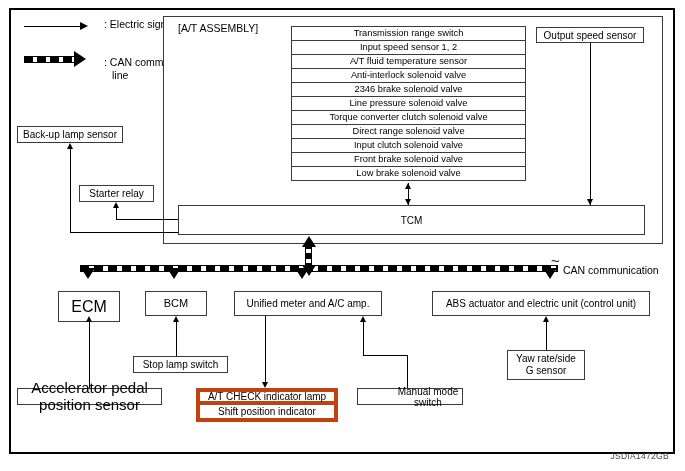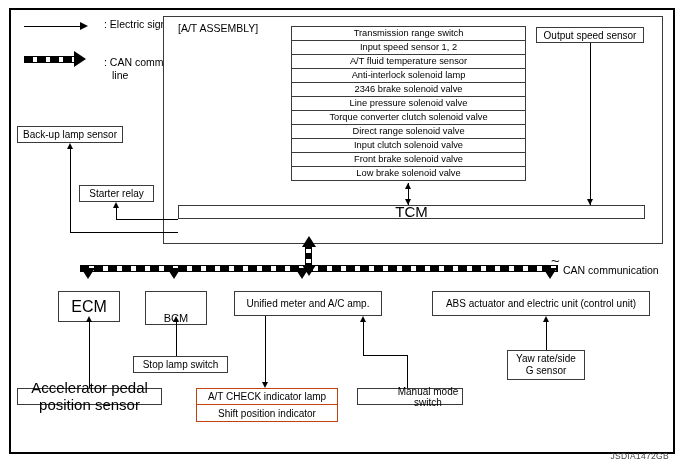--- a/index.html
+++ b/index.html
@@ -59,21 +59,21 @@
   .lg-dash{position:absolute;left:0;top:21px;width:50px;height:7px;
     background-image:linear-gradient(to right,#000 0 9px,#fff 9px 13px);
     background-size:13px 100%;border-top:1px solid #000;border-bottom:1px solid #000;box-sizing:border-box;}
   .lg-dash-arrow{position:absolute;left:50px;top:16px;border-top:8px solid transparent;
             border-bottom:8px solid transparent;border-left:12px solid #000;}
 
   .canlabel{position:absolute;font-size:10.5px;color:#000;white-space:nowrap;}
   .curl{position:absolute;font-size:15px;color:#000;line-height:1;}
 
   .twostack{position:absolute;box-sizing:border-box;}
-  .twostack > div{border:1px solid #c2410c;box-sizing:border-box;background:#fff;
+  .twostack > div{border:4px solid #c2410c;box-sizing:border-box;background:#fff;
       display:flex;align-items:center;justify-content:center;font-size:10px;height:17px;}
   .twostack > div + div{border-top:none;}
 
   .watermark{position:absolute;right:16px;bottom:10px;font-size:8.5px;color:#444;letter-spacing:.3px;}
 </style>
 </head>
 <body>
 
 <div id="page">
 
@@ -93,41 +93,41 @@
     </div>
   </div>
 
   <div class="assembly"></div>
   <div class="assembly-label">[A/T ASSEMBLY]</div>
 
   <div class="ctable" id="ctable">
       <div class="crow">Transmission range switch</div>
       <div class="crow">Input speed sensor 1, 2</div>
       <div class="crow">A/T fluid temperature sensor</div>
-      <div class="crow">Anti-interlock solenoid lamp</div>
+      <div class="crow">Anti-interlock solenoid valve</div>
       <div class="crow">2346 brake solenoid valve</div>
       <div class="crow">Line pressure solenoid valve</div>
       <div class="crow">Torque converter clutch solenoid valve</div>
       <div class="crow">Direct range solenoid valve</div>
       <div class="crow">Input clutch solenoid valve</div>
       <div class="crow">Front brake solenoid valve</div>
       <div class="crow">Low brake solenoid valve</div>
     </div>
 
   <div class="ln vln" style="left:408px;top:183px;width:1px;height:22px;"></div>
   <div class="ah ah-down" style="left:405px;top:199px;"></div>
   <div class="ah ah-up" style="left:405px;top:183px;"></div>
 
   <div class="box" style="left:536px;top:27px;width:108px;height:16px;">
     <span>Output speed sensor</span>
   </div>
   <div class="ln vln" style="left:590px;top:43px;height:162px;"></div>
   <div class="ah ah-down" style="left:587px;top:199px;"></div>
 
-  <div class="box" style="left:178px;top:205px;width:467px;height:14px;font-size:15px;">
+  <div class="box" style="left:178px;top:205px;width:467px;height:30px;font-size:10px;">
     <span>TCM</span>
   </div>
 
   <div class="box" style="left:17px;top:126px;width:106px;height:17px;">
     <span>Back-up lamp sensor</span>
   </div>
   <div class="box" style="left:79px;top:185px;width:75px;height:17px;">
     <span>Starter relay</span>
   </div>
 
@@ -148,21 +148,21 @@
   <div class="cah cah-down" style="left:301.5px;top:265px;"></div>
 
   <div class="cah cah-down" style="left:81px;top:268px;"></div>
   <div class="cah cah-down" style="left:167px;top:268px;"></div>
   <div class="cah cah-down" style="left:295px;top:268px;"></div>
   <div class="cah cah-down" style="left:543px;top:268px;"></div>
 
   <div class="box" style="left:58px;top:291px;width:62px;height:31px;font-size:16px;">
     <span>ECM</span>
   </div>
-  <div class="box" style="left:145px;top:291px;width:62px;height:34px;font-size:11px;align-items:flex-end;">
+  <div class="box" style="left:145px;top:291px;width:62px;height:25px;font-size:11px;">
     <span>BCM</span>
   </div>
   <div class="box" style="left:234px;top:291px;width:148px;height:25px;">
     <span>Unified meter and A/C amp.</span>
   </div>
   <div class="box" style="left:432px;top:291px;width:218px;height:25px;">
     <span>ABS actuator and electric unit (control unit)</span>
   </div>
 
   <div class="ln vln" style="left:89px;top:322px;height:66px;"></div>

